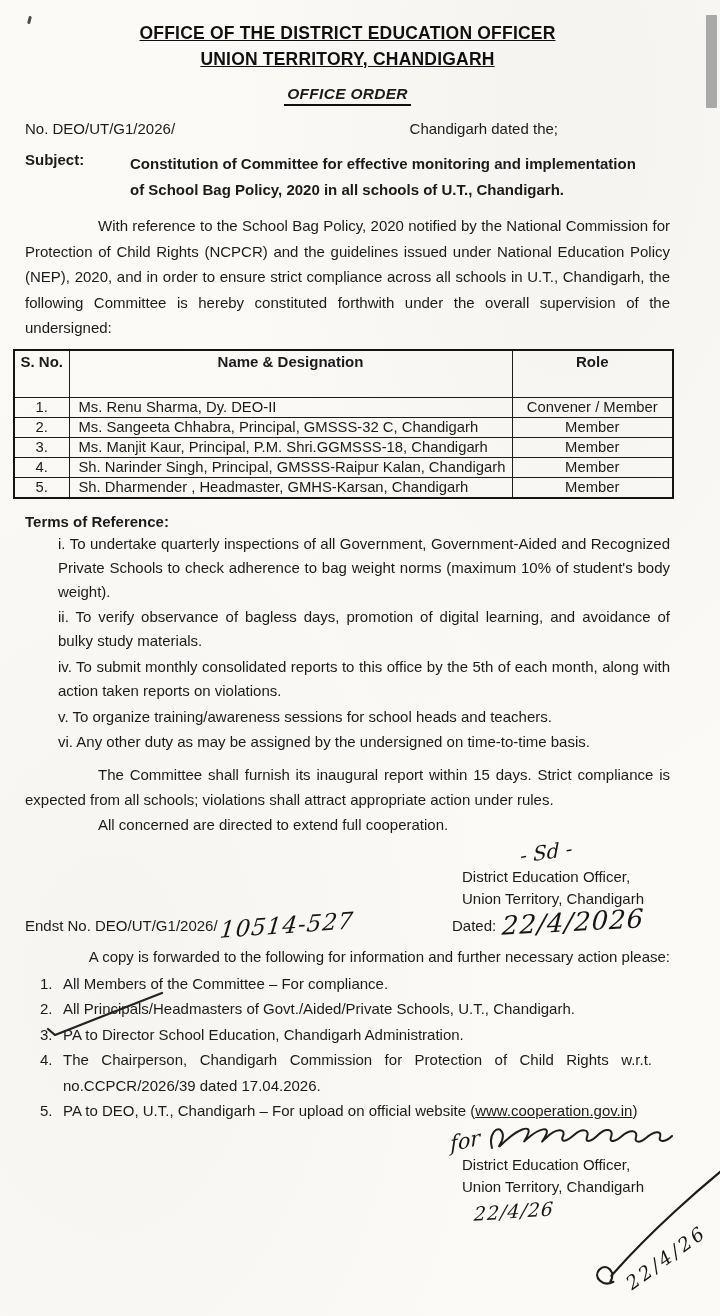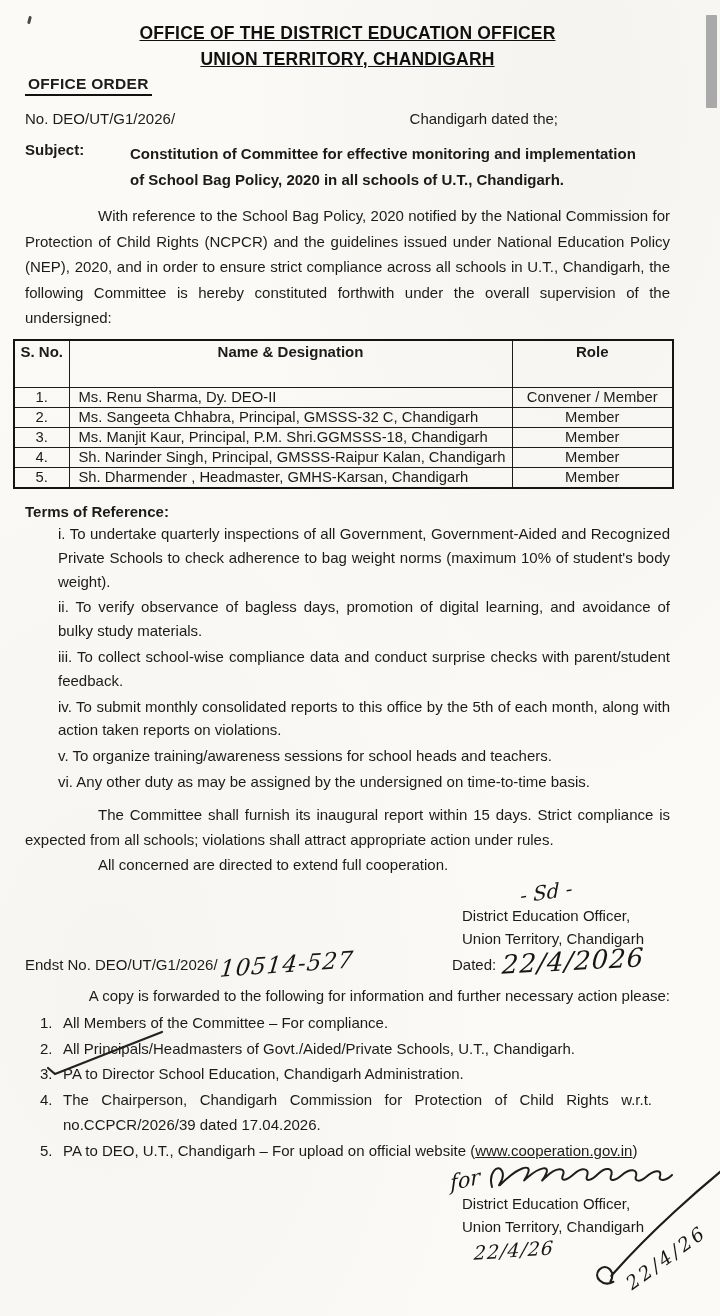--- a/index.html
+++ b/index.html
@@ -18,21 +18,21 @@
   }
 
   .content { padding:20px 50px 0 25px; }
 
   
   .scan-bar { position:absolute; top:15px; left:706px; width:11px; height:93px; background:#a9a9a9; border-radius:1px; }
   .speck { position:absolute; left:28px; top:16px; width:3px; height:8px; background:#4a4a4a; transform:rotate(14deg); border-radius:2px; }
 
   .hdr { text-align:center; font-weight:700; font-size:17.5px; line-height:26px; color:#101010; letter-spacing:0.2px;text-decoration:underline; }
 
-  .order-wrap { margin-top:3px; }
+  .order-wrap { text-align:center; margin-top:13px;font-style:italic; }
   .order-title { display:inline-block; font-weight:700; font-size:15.5px; letter-spacing:0.3px; border-bottom:2.4px solid #111; padding:0 3px 1px; }
 
   .ref-row { display:flex; justify-content:space-between; margin-top:14px;gap:12px; }
   .ref-right { margin-right:112px; }
 
   .subject-row { display:flex; margin-top:14px; }
   .subject-label { font-weight:700; width:105px; flex:none; }
   .subject-text { font-weight:700; width:518px; line-height:26px; }
 
   .intro { margin:10px 0 0; text-align:justify; text-indent:73px; line-height:25.5px; }
@@ -148,21 +148,20 @@
           <td class="t-sno">5.</td>
           <td class="t-name">Sh. Dharmender , Headmaster, GMHS-Karsan, Chandigarh</td>
           <td class="t-role">Member</td>
         </tr>
       </tbody>
     </table>
 
     <div class="terms-h">Terms of Reference:</div>
     <p class="term">i. To undertake quarterly inspections of all Government, Government-Aided and Recognized Private Schools to check adherence to bag weight norms (maximum 10% of student's body weight).</p>
     <p class="term">ii. To verify observance of bagless days, promotion of digital learning, and avoidance of bulky study materials.</p>
-    <p class="term">iii. To collect school-wise compliance data and conduct surprise checks with parent/student feedback.</p>
     <p class="term">iv. To submit monthly consolidated reports to this office by the 5th of each month, along with action taken reports on violations.</p>
     <p class="term">v. To organize training/awareness sessions for school heads and teachers.</p>
     <p class="term">vi. Any other duty as may be assigned by the undersigned on time-to-time basis.</p>
 
     <p class="closing1">The Committee shall furnish its inaugural report within 15 days. Strict compliance is expected from all schools; violations shall attract appropriate action under rules.</p>
     <p class="closing2">All concerned are directed to extend full cooperation.</p>
 
     <div class="sig1">
       <div class="sd-mark hw">- Sd -</div>
       <div>District Education Officer,</div>

